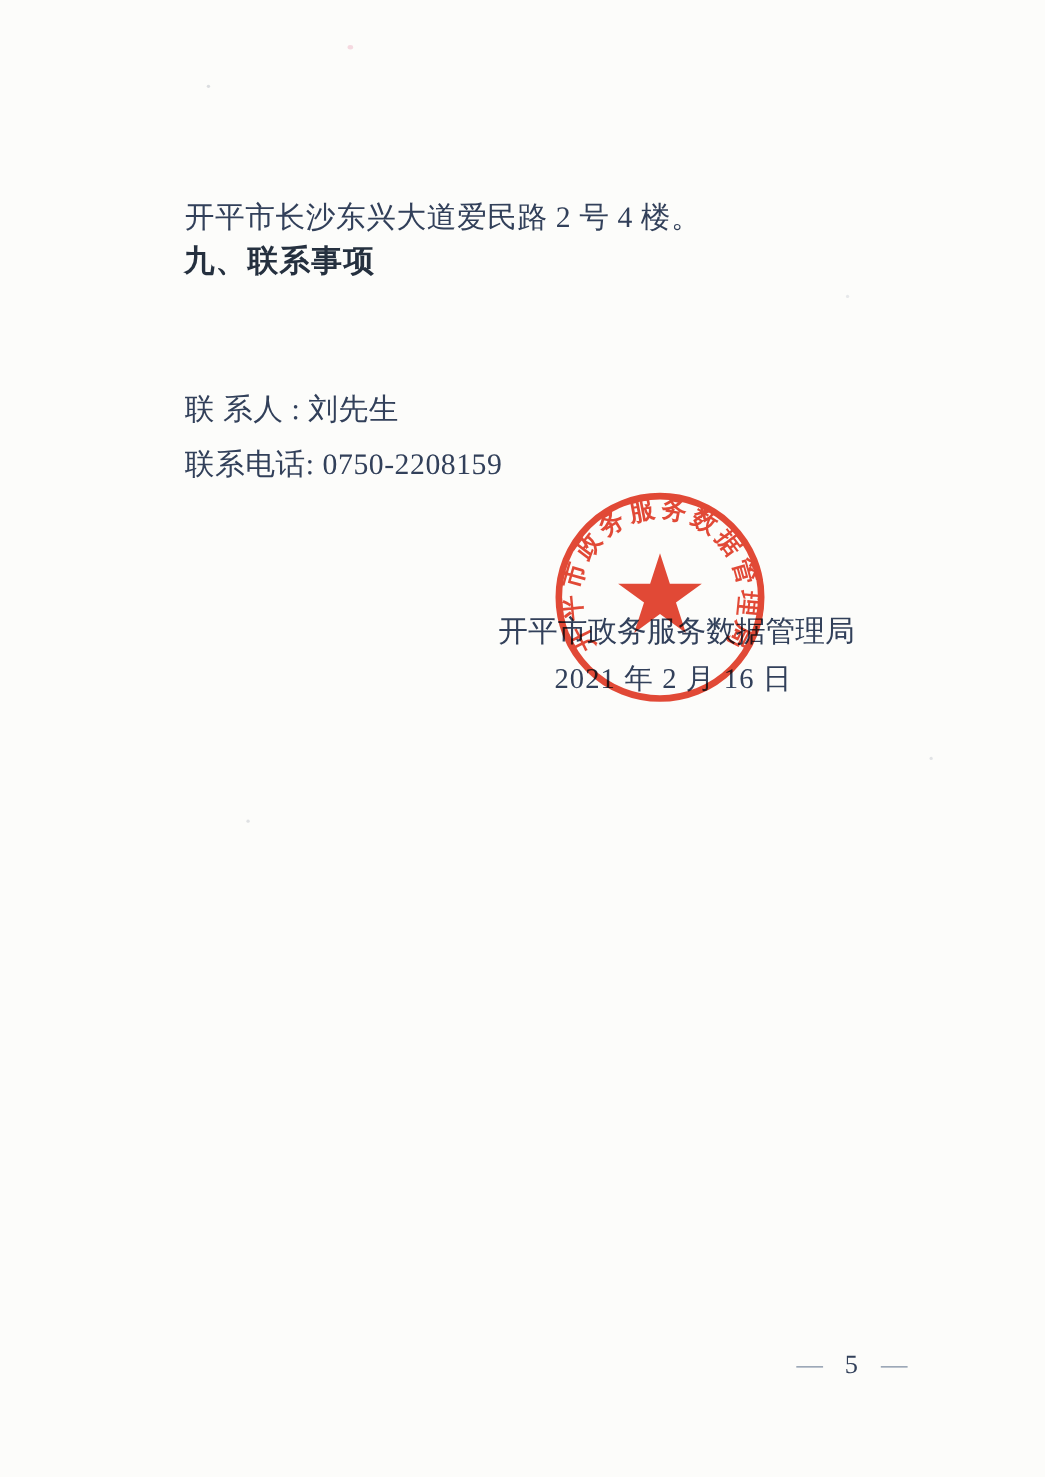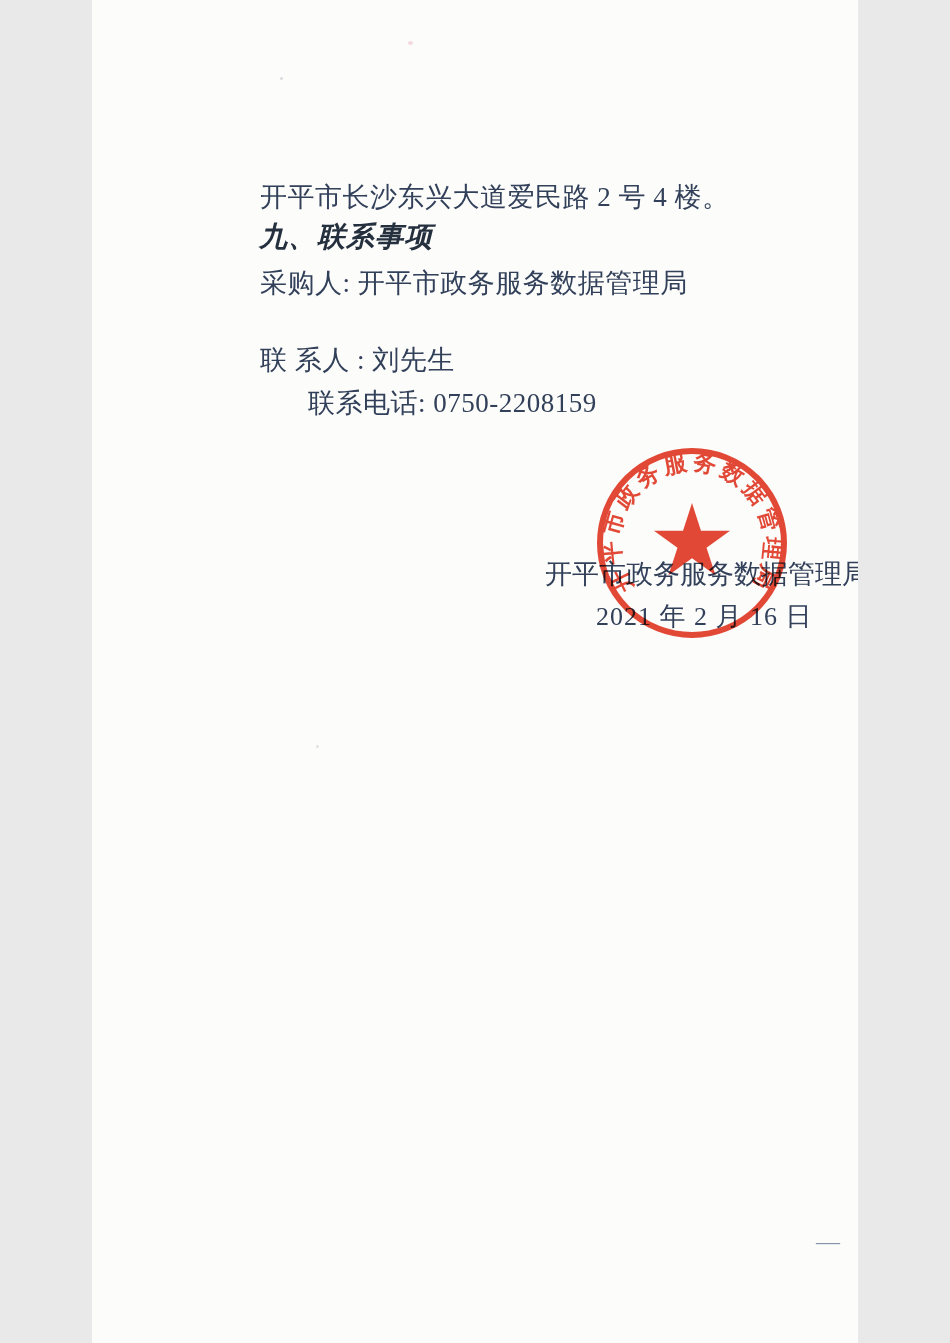--- a/index.html
+++ b/index.html
@@ -1,18 +1,18 @@
 <!DOCTYPE html>
 <html lang="zh"><head>
 <meta charset="utf-8">
 <style>
   html, body { margin: 0; padding: 0; background: #e9e9e9; }
   .page {
     position: relative;
-    width: 766px;
+    width: 950px;
     height: 1343px;
     margin: 0 auto;
     background: #fcfcfa;
     font-family: "Liberation Serif", "DejaVu Serif", serif;
     color: #32405a;
     overflow: hidden;
   }
   .txt {
     position: absolute;
     font-size: 27px;
@@ -21,25 +21,25 @@
     line-height: 1.2;
   }
   .heading {
     font-family: "Liberation Sans", "DejaVu Sans", sans-serif;
     font-weight: 700;
     font-size: 28px;
     color: #25303f;
     letter-spacing: 1px;
   }
   .addr-line   { left: 168px; top: 181px; }
-  .sect-head   { left: 167px; top: 220px; font-style: italic; }
+  .sect-head   { left: 167px; top: 220px; }
   .contact-0   { left: 168px; top: 267px; }
   .contact-1   { left: 168px; top: 314px; }
-  .contact-2   { left: 168px; top: 344px; }
-  .contact-3   { left: 168px; top: 387px; margin-left: 48px; }
+  .contact-2   { left: 168px; top: 356px; }
+  .contact-3   { left: 168px; top: 406px; }
   .sig-org     { left: 453px; top: 558px; letter-spacing: 0; }
   .sig-date    { left: 504px; top: 601px; font-size: 26px; letter-spacing: 1px; }
   .seal {
     position: absolute;
     left: 501px;
     top: 444px;
     width: 198px;
     height: 198px;
     mix-blend-mode: multiply;
     opacity: 0.92;
@@ -68,21 +68,20 @@
 </style>
 </head>
 <body>
 
 <div class="page">
 
   <div class="txt addr-line">开平市长沙东兴大道爱民路 2 号 4 楼。</div>
 
   <div class="txt heading sect-head">九、联系事项</div>
 
-  <div class="txt contact-0">采购人: 开平市政务服务数据管理局</div>
   <div class="txt contact-2">联 系人 : 刘先生</div>
   <div class="txt contact-3">联系电话: 0750-2208159</div>
 
   <div class="txt sig-org">开平市政务服务数据管理局</div>
   <div class="txt sig-date">2021 年 2 月 16 日</div>
 
   <svg class="seal" viewBox="0 0 198 198" aria-hidden="true">
     <g transform="translate(99,99)">
       <circle r="92" fill="none" stroke-width="6" stroke="#e23a26"></circle>
       <polygon points="0,-40 8.98,-12.36 38.04,-12.36 14.53,4.72 23.51,32.36 0,15.28 -23.51,32.36 -14.53,4.72 -38.04,-12.36 -8.98,-12.36" fill="#e23a26"></polygon>

